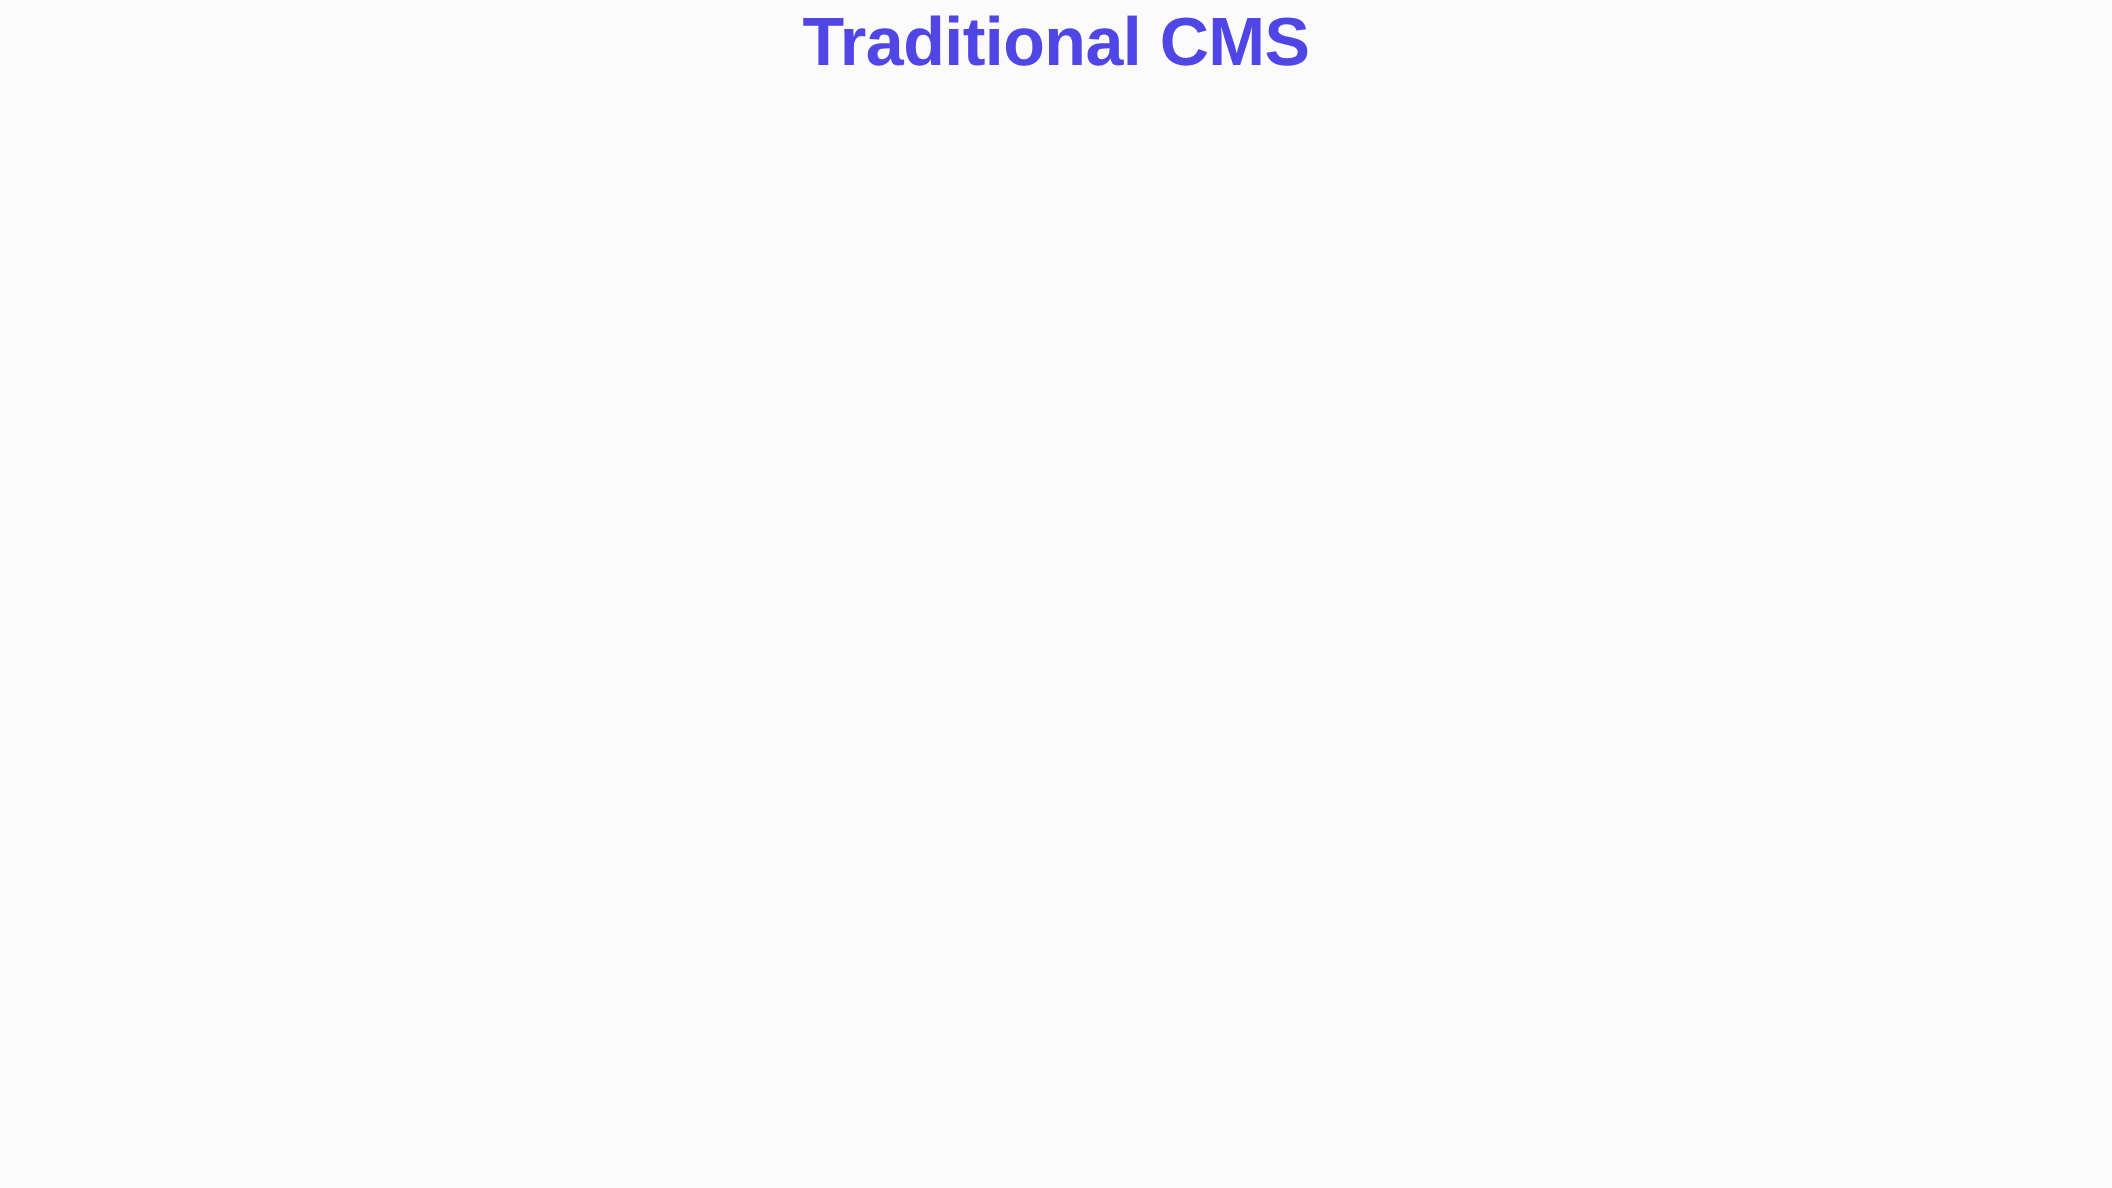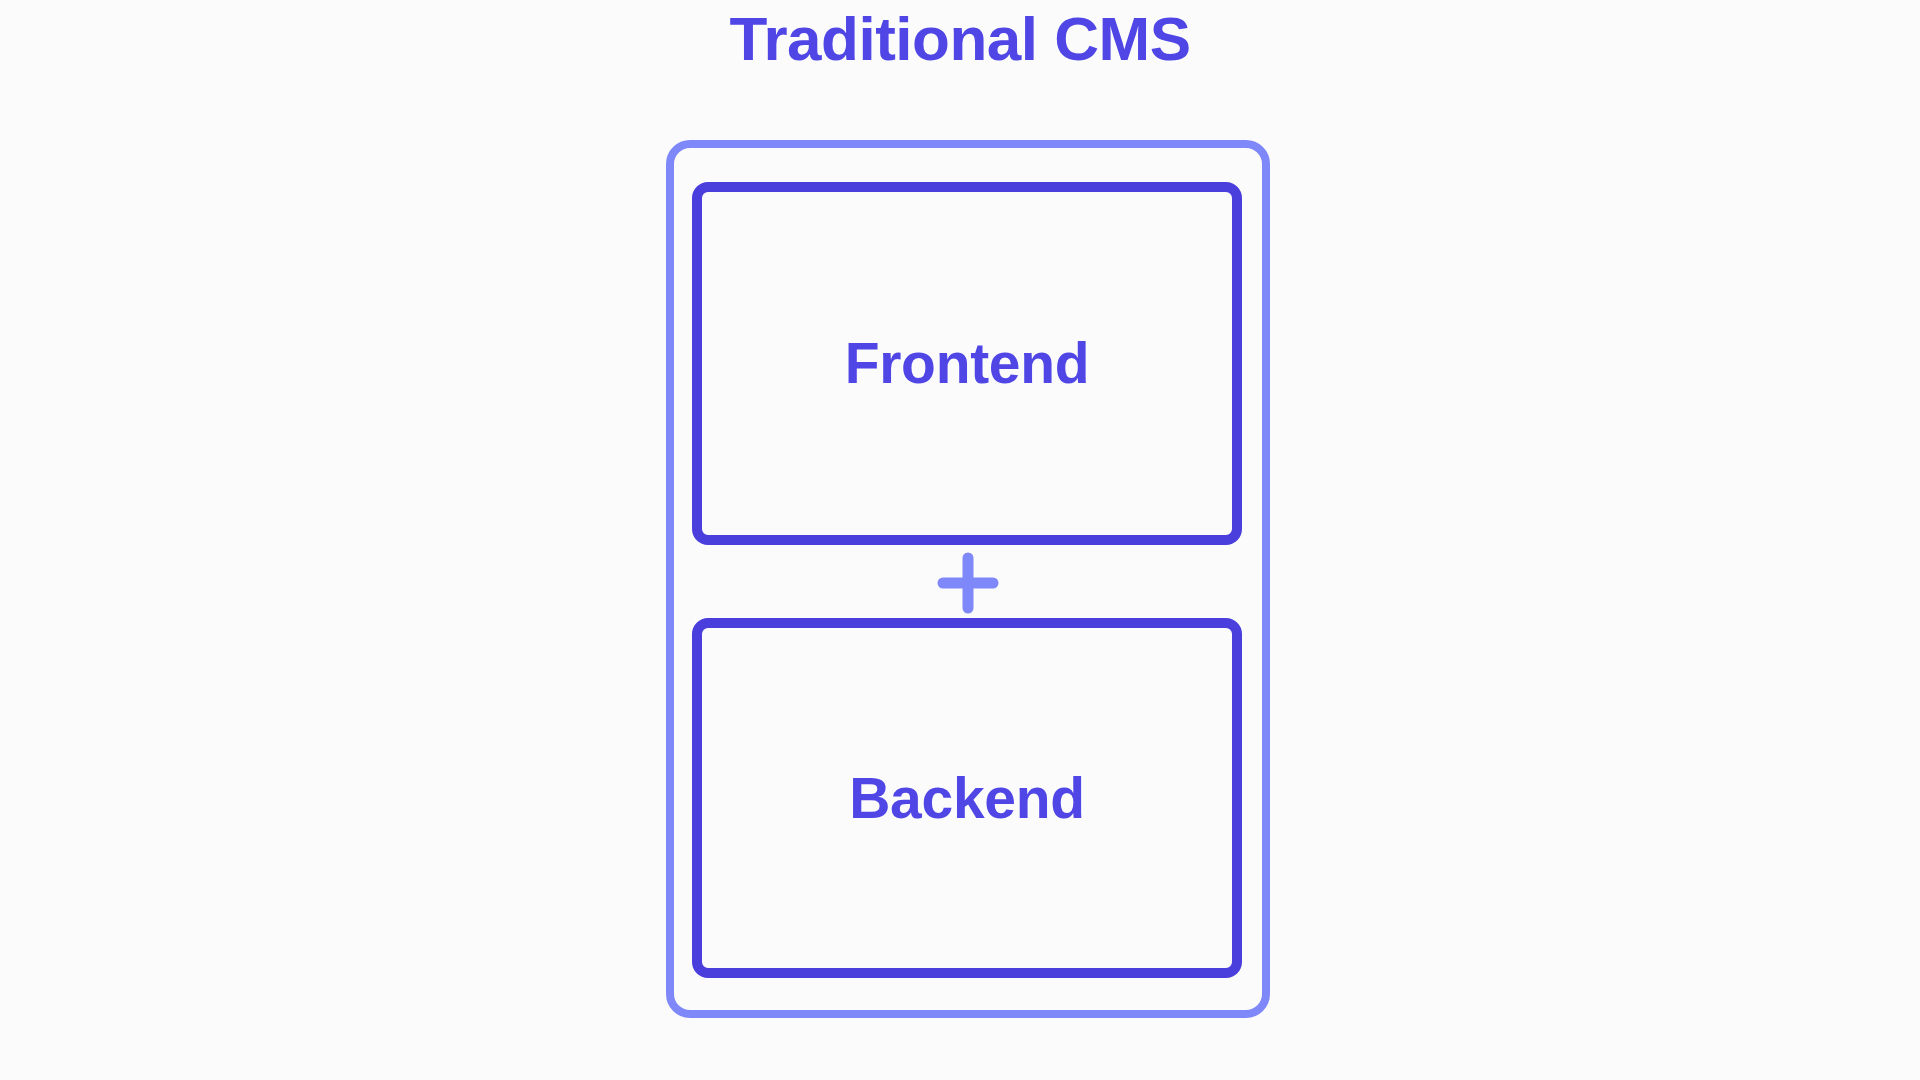--- a/index.html
+++ b/index.html
@@ -104,31 +104,13 @@
     height: 62px;
   }
 </style>
 </head>
 <body>
 
 <div id="diagram-root">
 
   <h1 class="diagram-title">Traditional CMS</h1>
 
-  <div class="cms-container">
-
-    <div class="layer-box frontend">
-      <span class="layer-label">Frontend</span>
-    </div>
-
-    <div class="plus-connector">
-      <svg viewBox="0 0 62 62" xmlns="http://www.w3.org/2000/svg" aria-hidden="true">
-        <line x1="31" y1="6" x2="31" y2="56" stroke="#7f88f8" stroke-width="11" stroke-linecap="round"></line>
-        <line x1="6" y1="31" x2="56" y2="31" stroke="#7f88f8" stroke-width="11" stroke-linecap="round"></line>
-      </svg>
-    </div>
-
-    <div class="layer-box backend">
-      <span class="layer-label">Backend</span>
-    </div>
-
-  </div>
 </div>
 
 </body></html>

